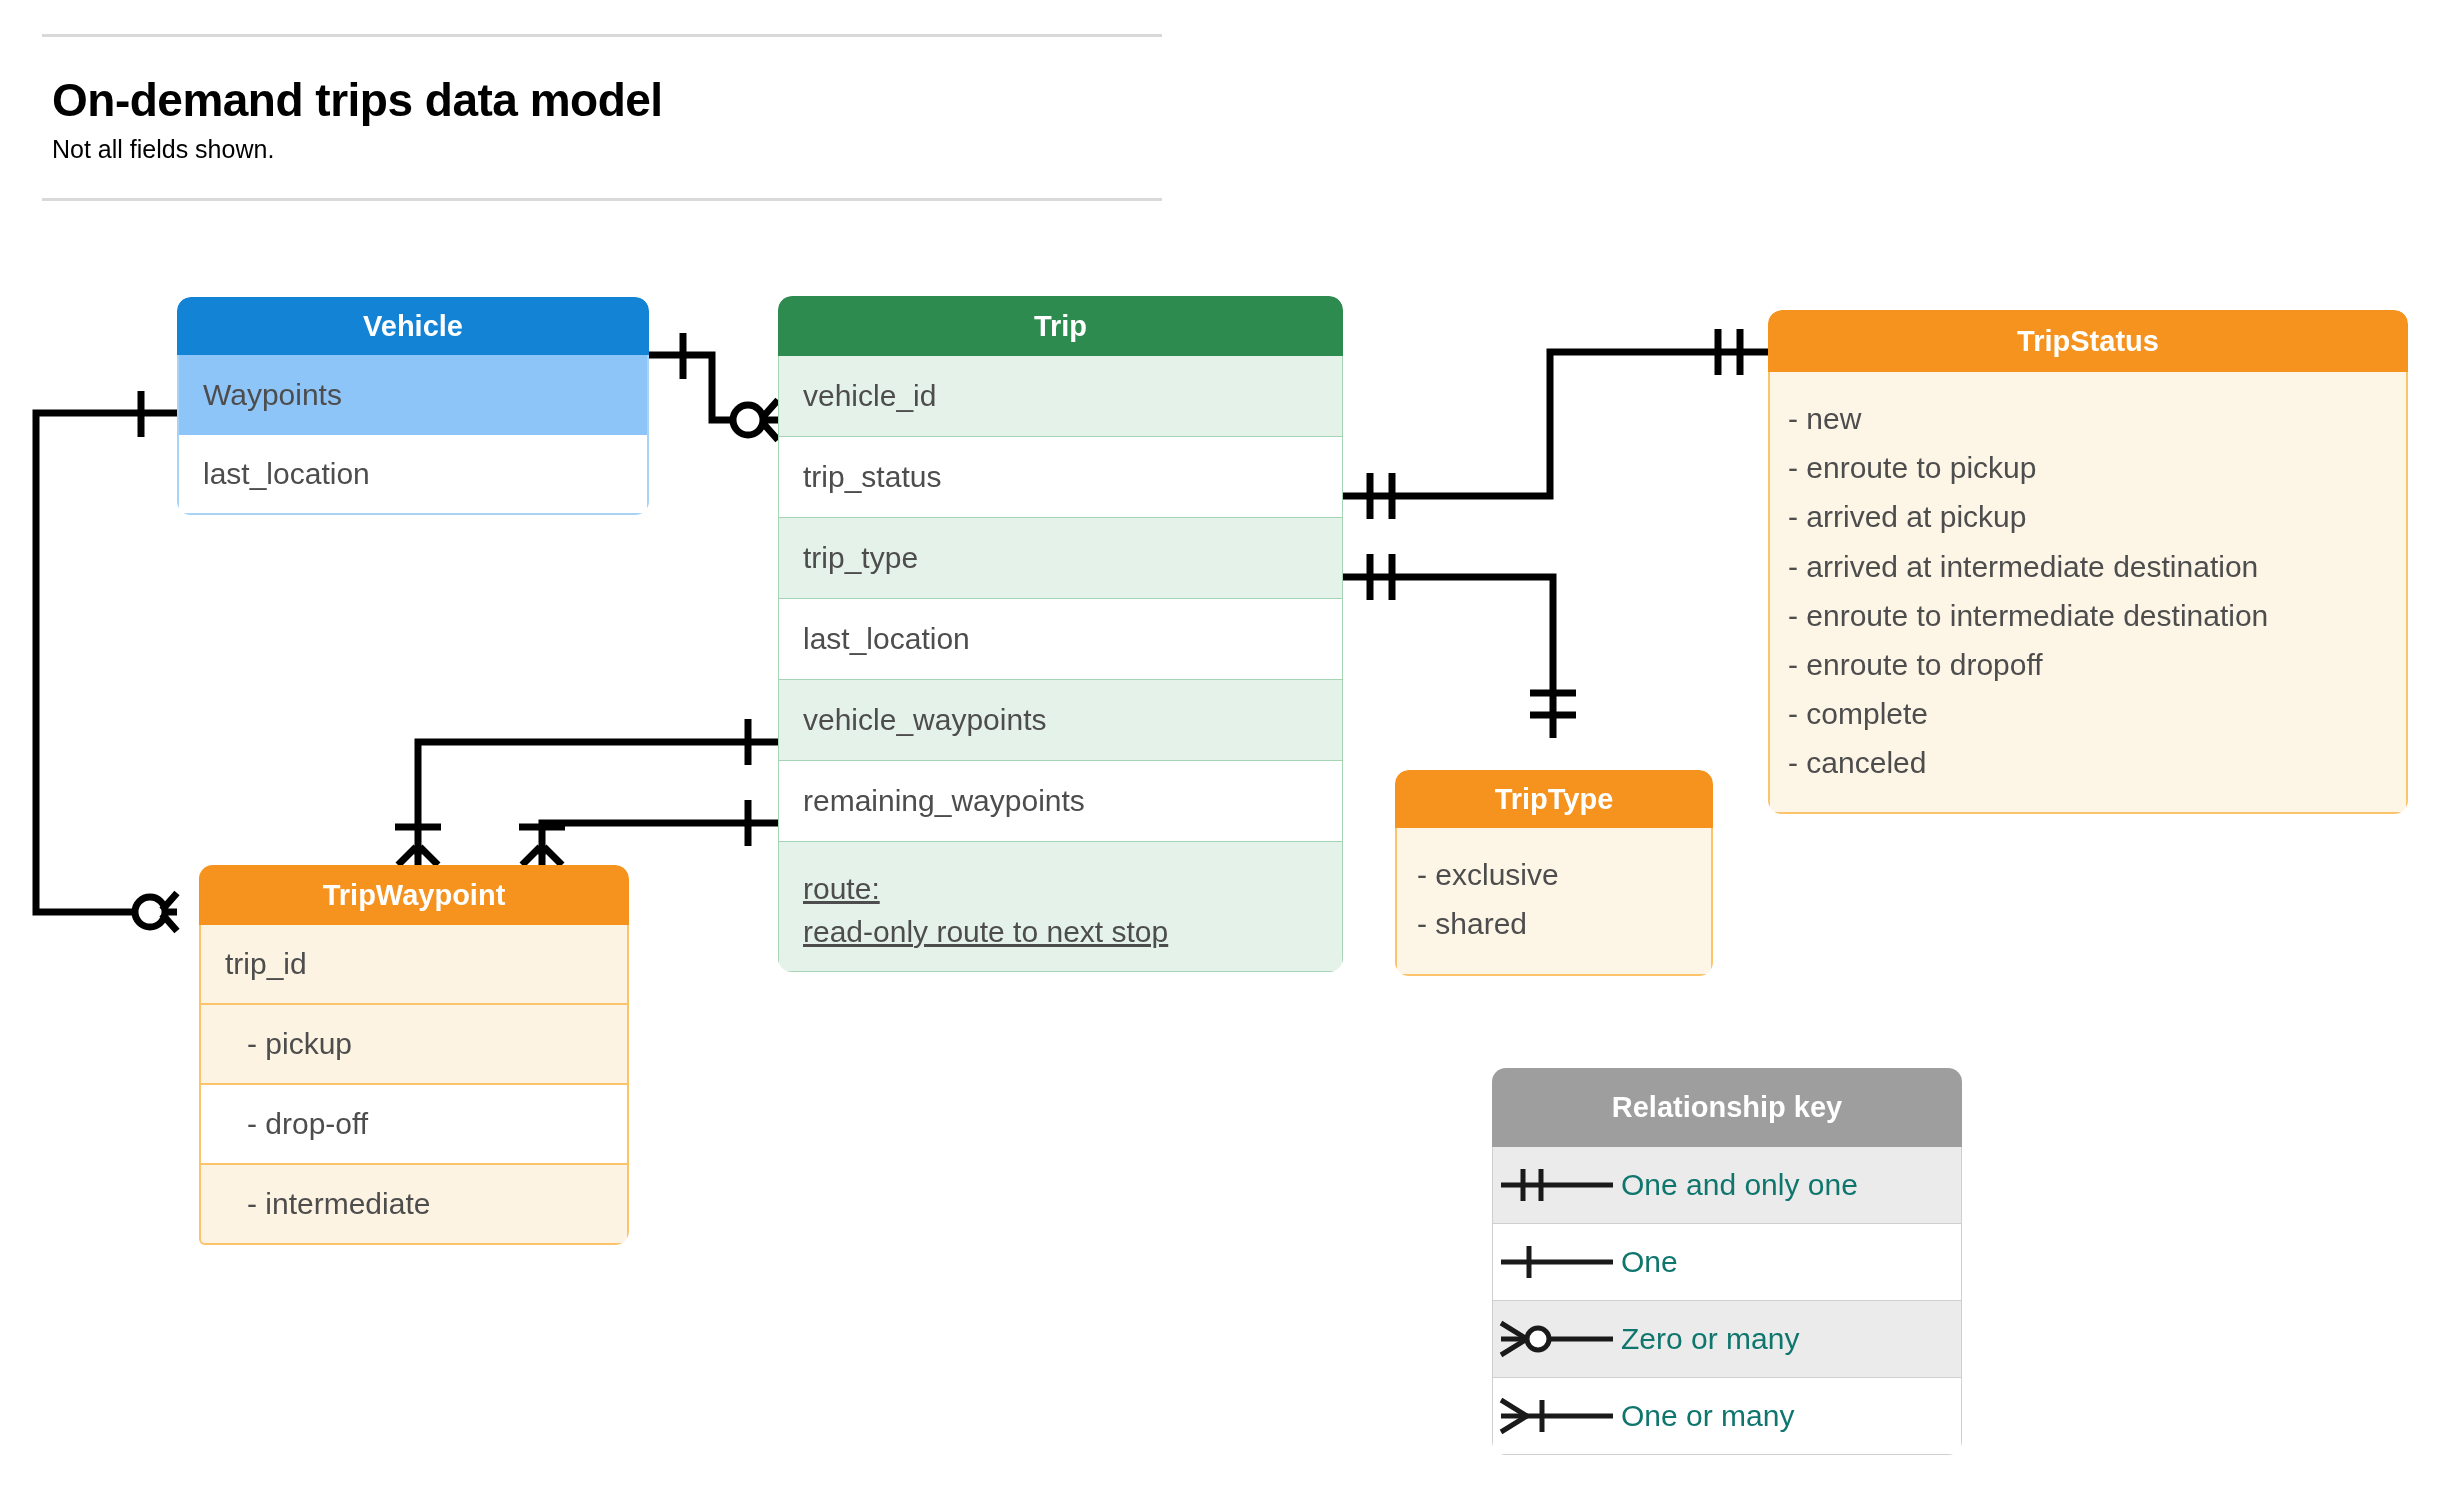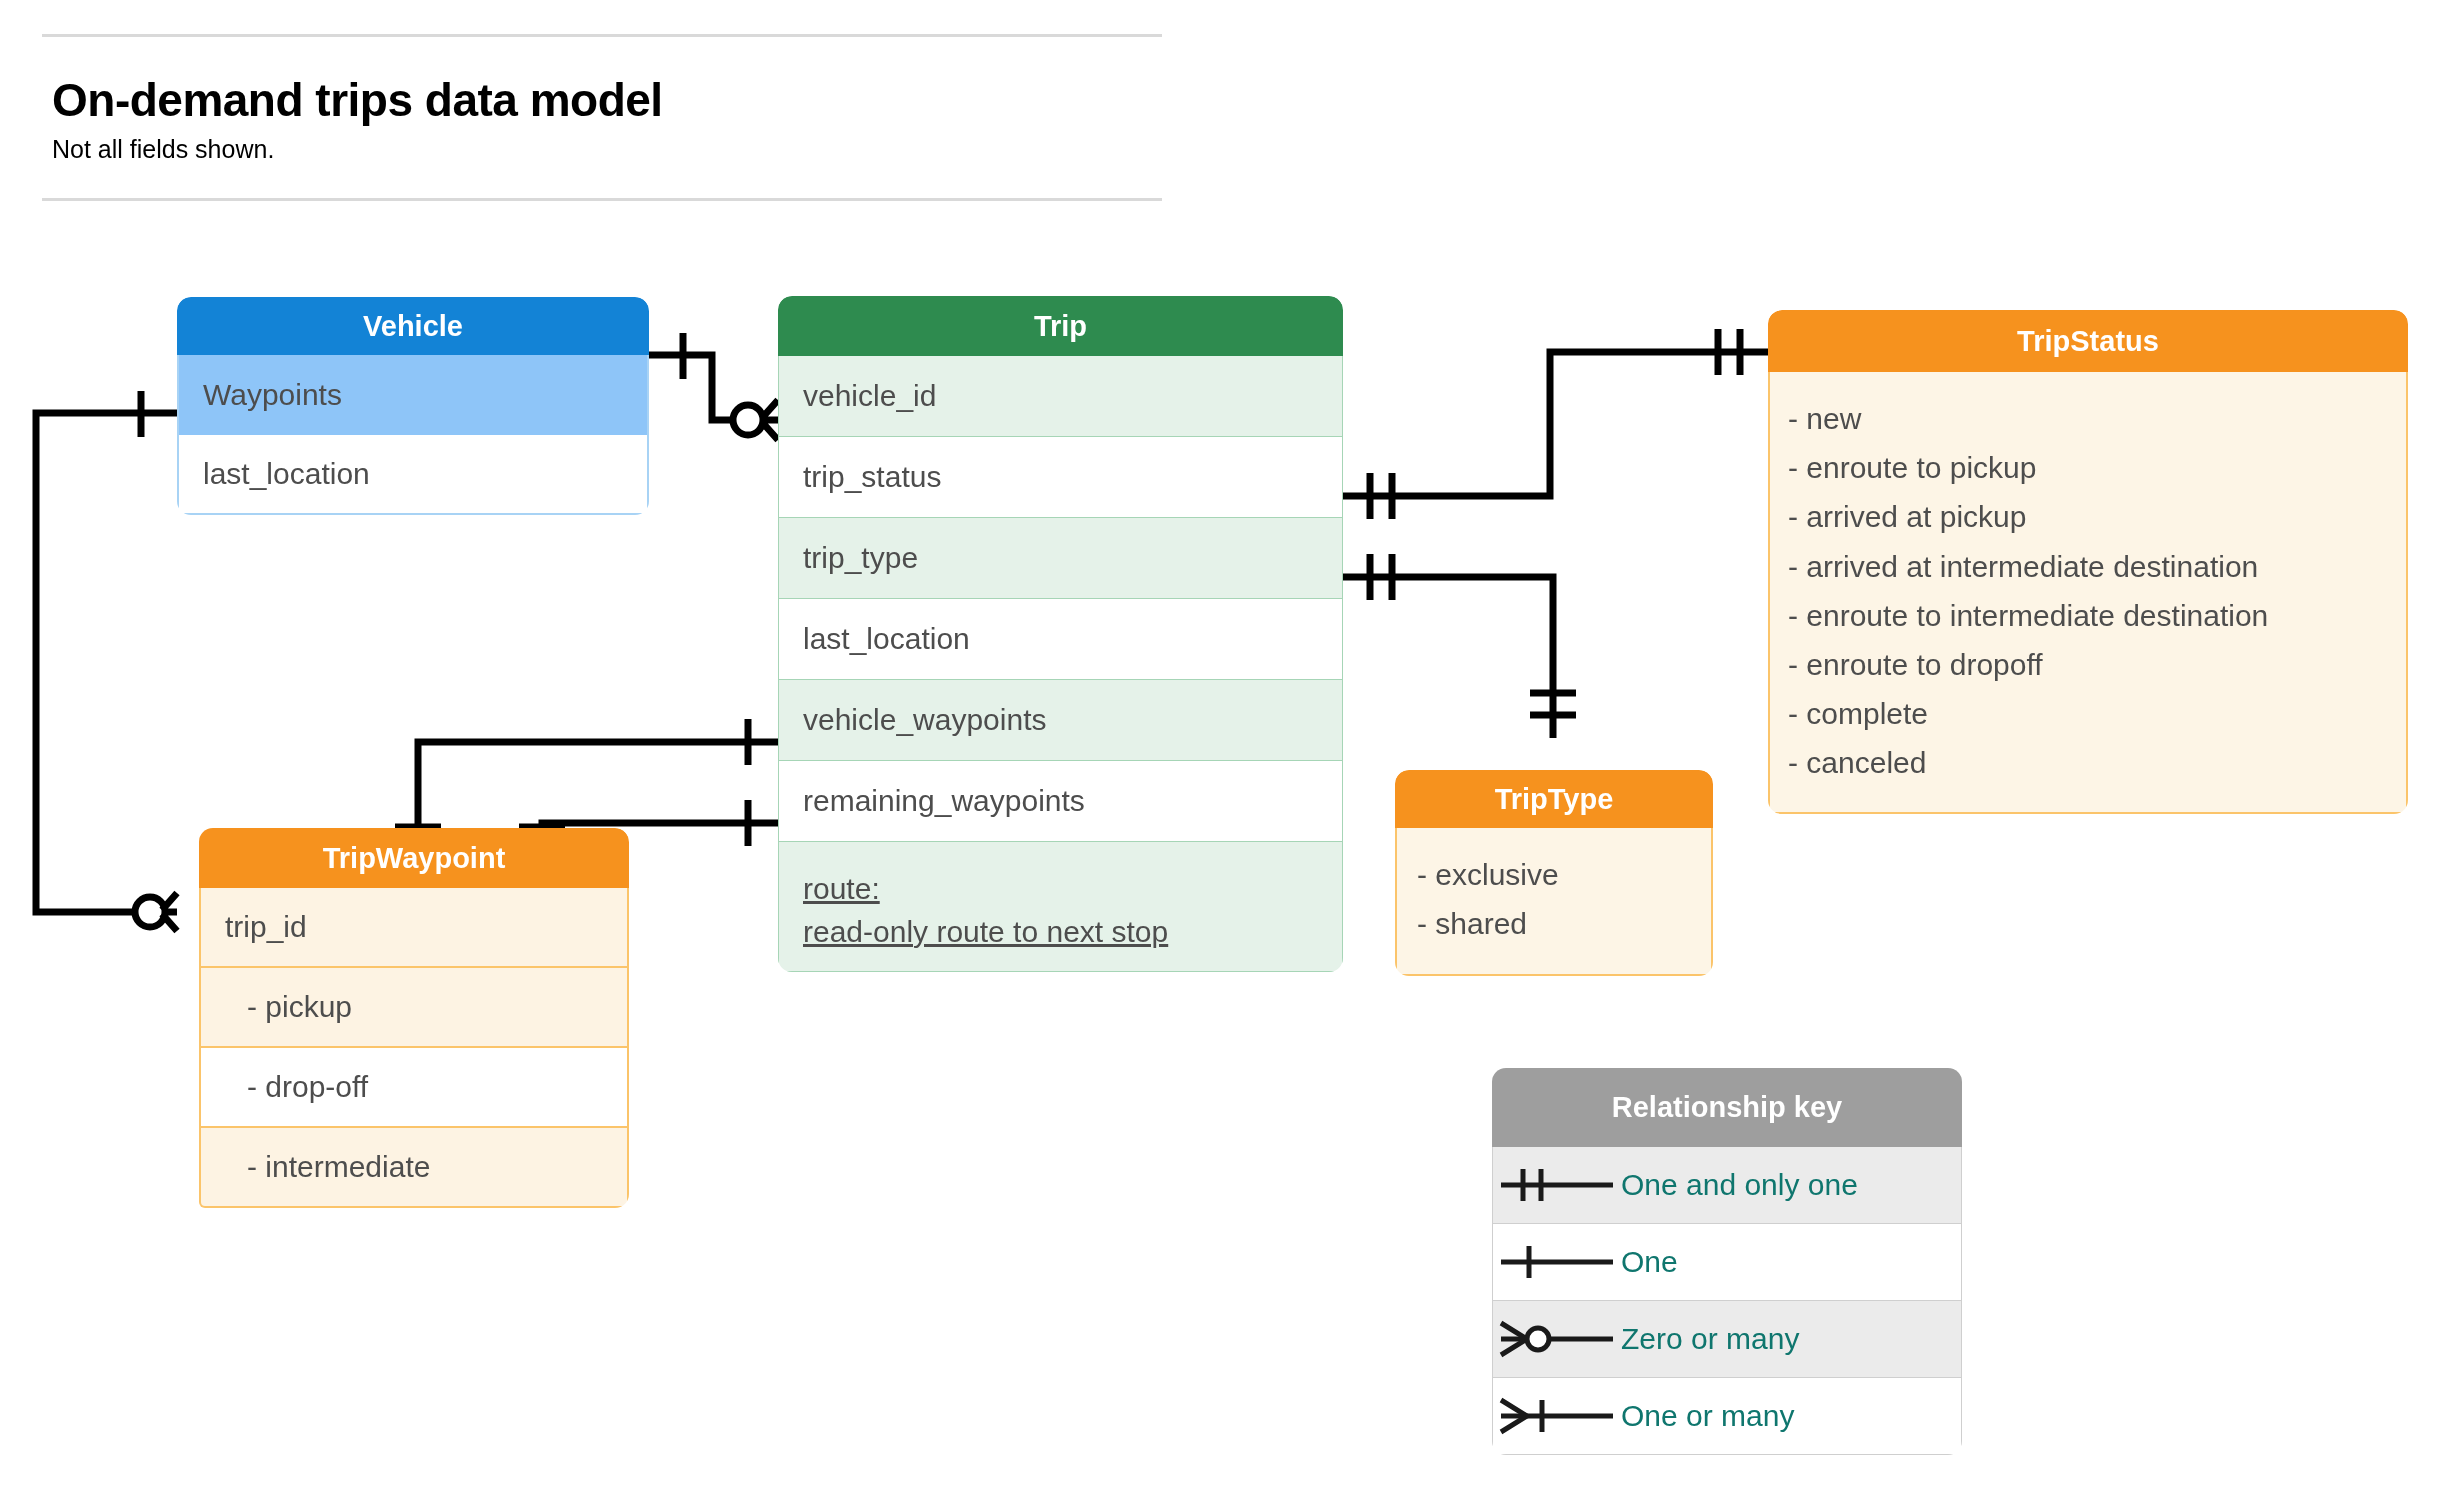--- a/index.html
+++ b/index.html
@@ -59,21 +59,21 @@
   
   #entity-triptype{left:1395px;top:738px;width:318px;margin-top:32px;}
   #entity-triptype .ehead{background:#f6921e;height:58px;}
   #entity-triptype .ebody{
     background:#fdf5e6;border:2px solid #fbc46a;border-top:none;
     border-radius:0 0 6px 6px;padding:22px 0 26px 20px;
   }
   #entity-triptype .eitem{font-size:30px;color:#4d4d4d;line-height:1.64;}
 
   
-  #entity-tripwaypoint{left:177px;top:828px;width:430px;padding-left:22px;}
+  #entity-tripwaypoint{left:177px;top:865px;width:430px;padding-left:22px;}
   #entity-tripwaypoint .ehead{background:#f6921e;height:60px;}
   #entity-tripwaypoint .erow{border:2px solid #fbc46a;border-top:none;height:80px;}
   #entity-tripwaypoint .erow.alt{background:#fdf3e3;}
   #entity-tripwaypoint .erow.plain{background:#ffffff;}
   #entity-tripwaypoint .erow.indent{padding-left:46px;}
   #entity-tripwaypoint .erow.last{border-radius:0 0 6px 6px;text-align:right;}
 
   
   #legend{position:absolute;left:1492px;top:1068px;width:470px;border-radius:14px;
           overflow:hidden;}

